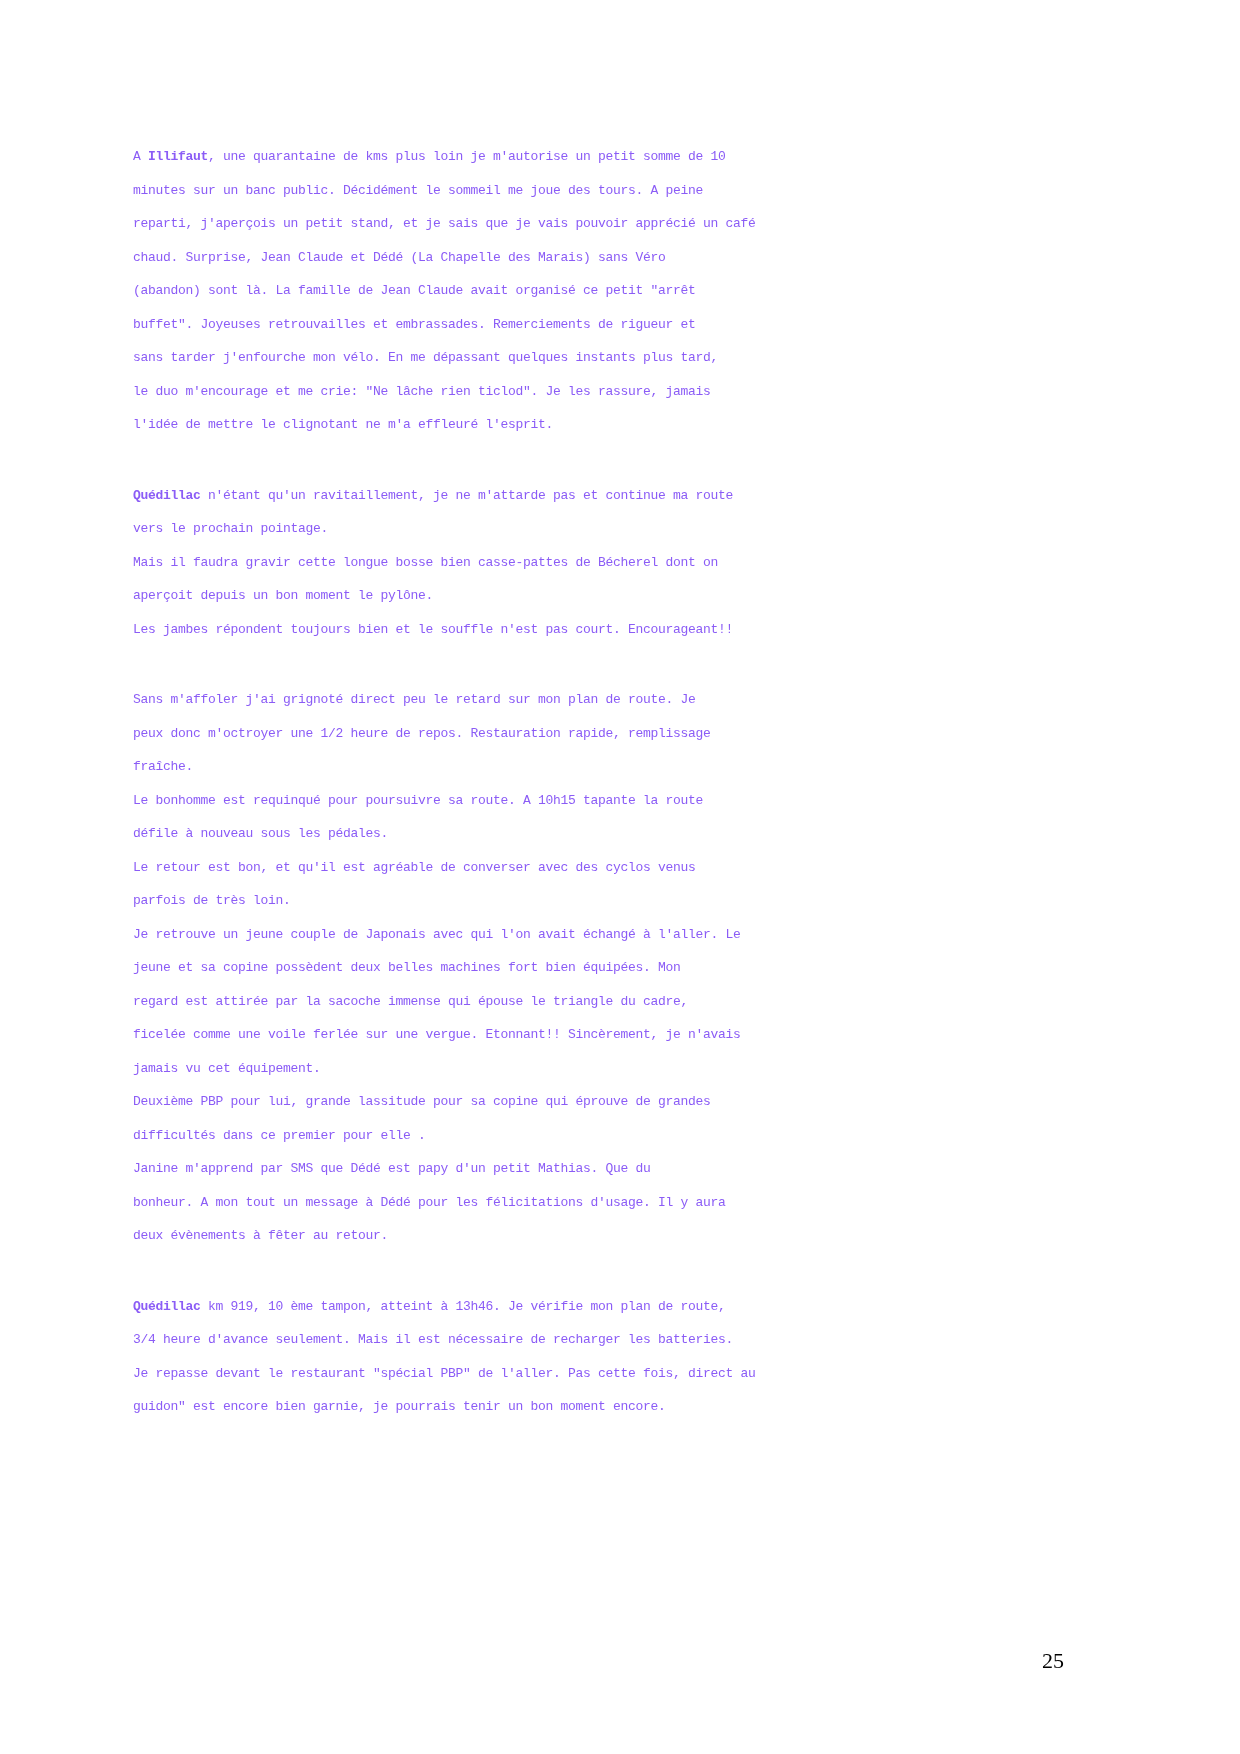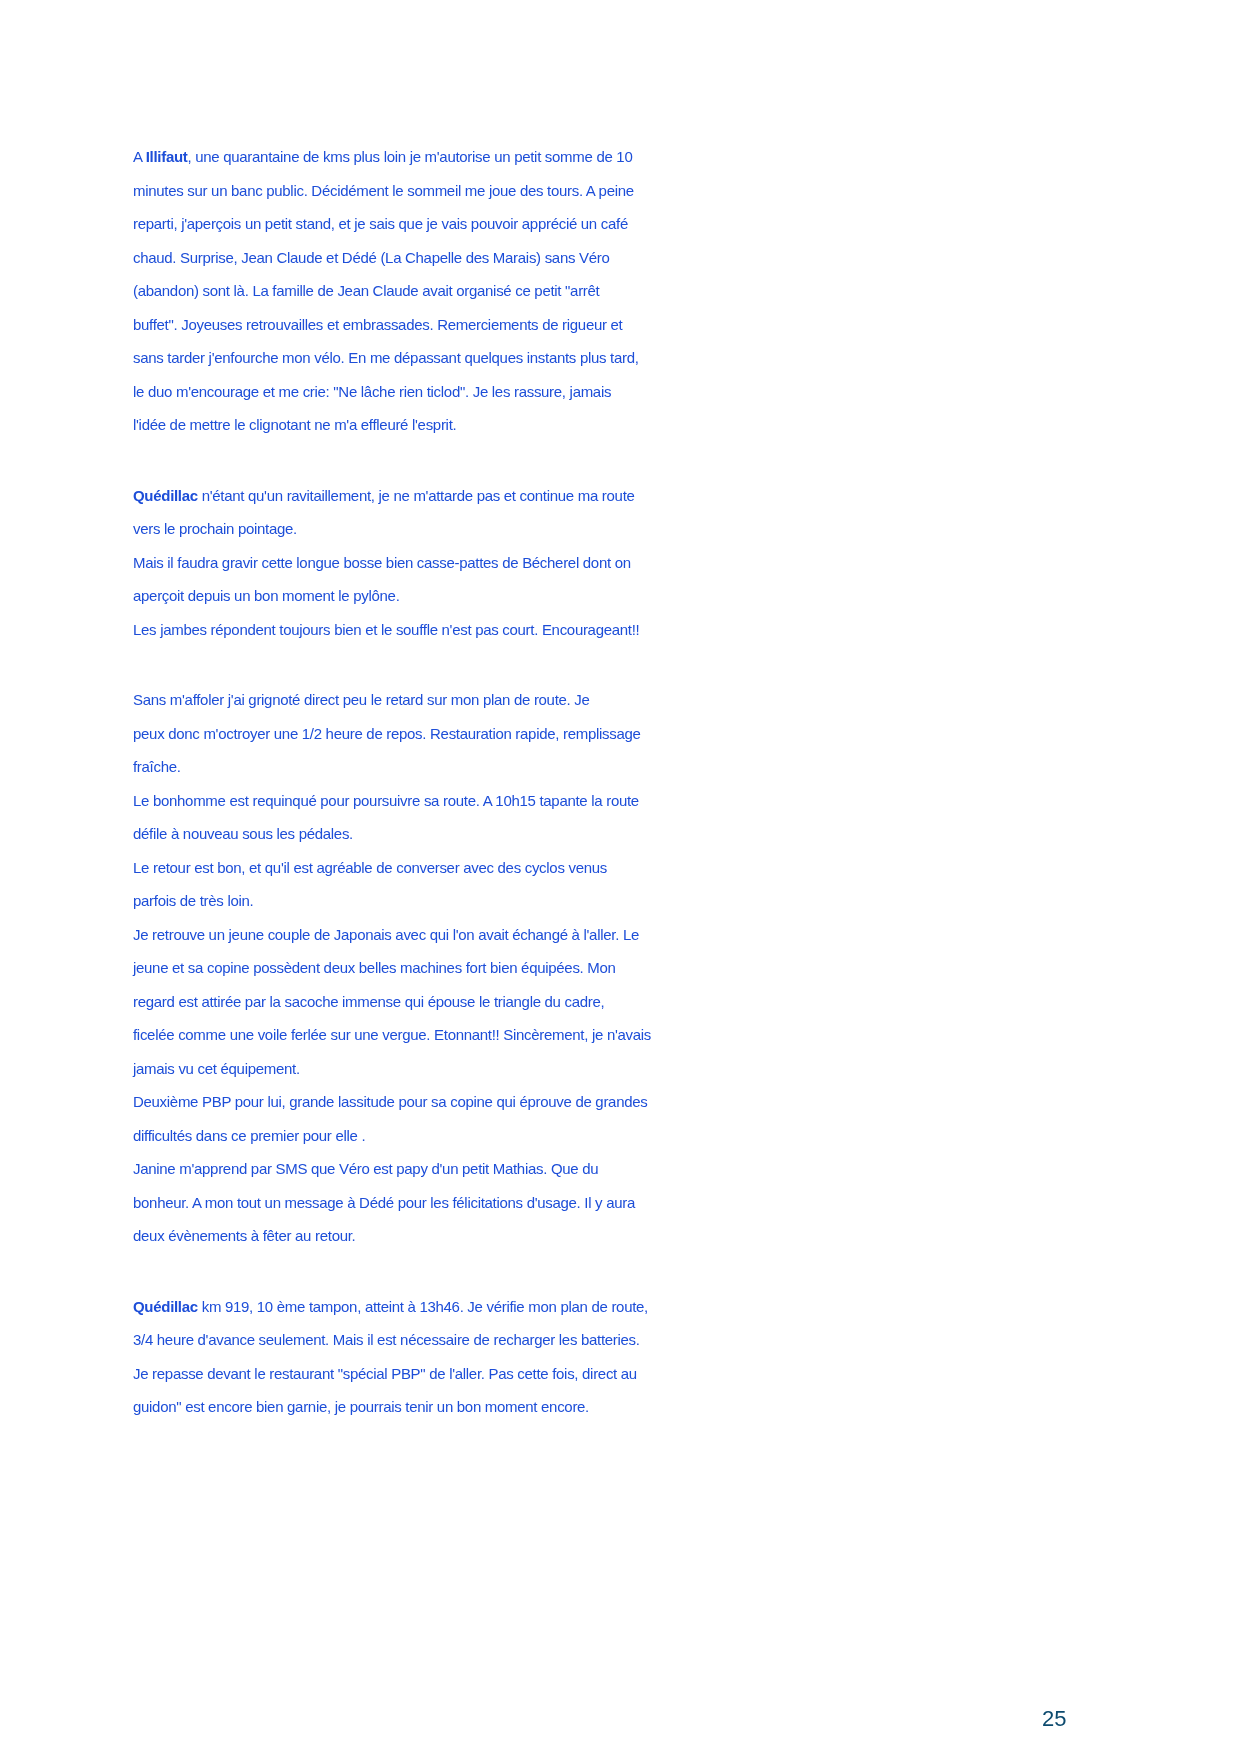--- a/index.html
+++ b/index.html
@@ -12,42 +12,42 @@
     width: 1240px;
     height: 1754px;
     background: #ffffff;
     overflow: hidden;
   }
   .doc {
     position: absolute;
     left: 133px;
     top: 140px;
     width: 880px;
-    font-family: Liberation Sans, sans-serif;
-    font-size: 15px;
+    font-family: Liberation Mono, monospace;
+    font-size: 13px;
     line-height: 33.5px;
     letter-spacing: -0.3px;
-    color: #1d4ed8;
+    color: #8b5cf6;
   }
   .para {
     margin: 0 0 37px 0;
   }
   .line {
     white-space: nowrap;
   }
   .place {
     font-weight: 700;
   }
   .page-number {
     position: absolute;
     left: 1042px;
-    top: 1706px;
-    font-family: Liberation Sans, sans-serif;
+    top: 1648px;
+    font-family: Liberation Serif, serif;
     font-size: 22px;
-    color: #0c4a6e;
+    color: #000000;
   }
 </style>
 </head>
 <body>
 
 <div class="page">
   <div class="doc" id="doc-body">
       <div class="para">
         <div class="line"><span>A </span><span class="place">Illifaut</span><span>, une quarantaine de kms plus loin je m'autorise un petit somme de 10</span></div>
         <div class="line">minutes sur un banc public. Décidément le sommeil me joue des tours. A peine</div>
@@ -74,21 +74,21 @@
         <div class="line">défile à nouveau sous les pédales.</div>
         <div class="line">Le retour est bon, et qu'il est agréable de converser avec des cyclos venus</div>
         <div class="line">parfois de très loin.</div>
         <div class="line">Je retrouve un jeune couple de Japonais avec qui l'on avait échangé à l'aller. Le</div>
         <div class="line">jeune et sa copine possèdent deux belles machines fort bien équipées. Mon</div>
         <div class="line">regard est attirée par la sacoche immense qui épouse le triangle du cadre,</div>
         <div class="line">ficelée comme une voile ferlée sur une vergue. Etonnant!! Sincèrement, je n'avais</div>
         <div class="line">jamais vu cet équipement.</div>
         <div class="line">Deuxième PBP pour lui, grande lassitude pour sa copine qui éprouve de grandes</div>
         <div class="line">difficultés dans ce premier pour elle .</div>
-        <div class="line">Janine m'apprend par SMS que Véro est papy d'un petit Mathias. Que du</div>
+        <div class="line">Janine m'apprend par SMS que Dédé est papy d'un petit Mathias. Que du</div>
         <div class="line">bonheur. A mon tout un message à Dédé pour les félicitations d'usage. Il y aura</div>
         <div class="line">deux évènements à fêter au retour.</div>
       </div>
       <div class="para">
         <div class="line"><span class="place">Quédillac</span><span> km 919, 10 ème tampon, atteint à 13h46. Je vérifie mon plan de route,</span></div>
         <div class="line">3/4 heure d'avance seulement. Mais il est nécessaire de recharger les batteries.</div>
         <div class="line">Je repasse devant le restaurant "spécial PBP" de l'aller. Pas cette fois, direct au</div>
         <div class="line">guidon" est encore bien garnie, je pourrais tenir un bon moment encore.</div>
       </div>
     </div>

